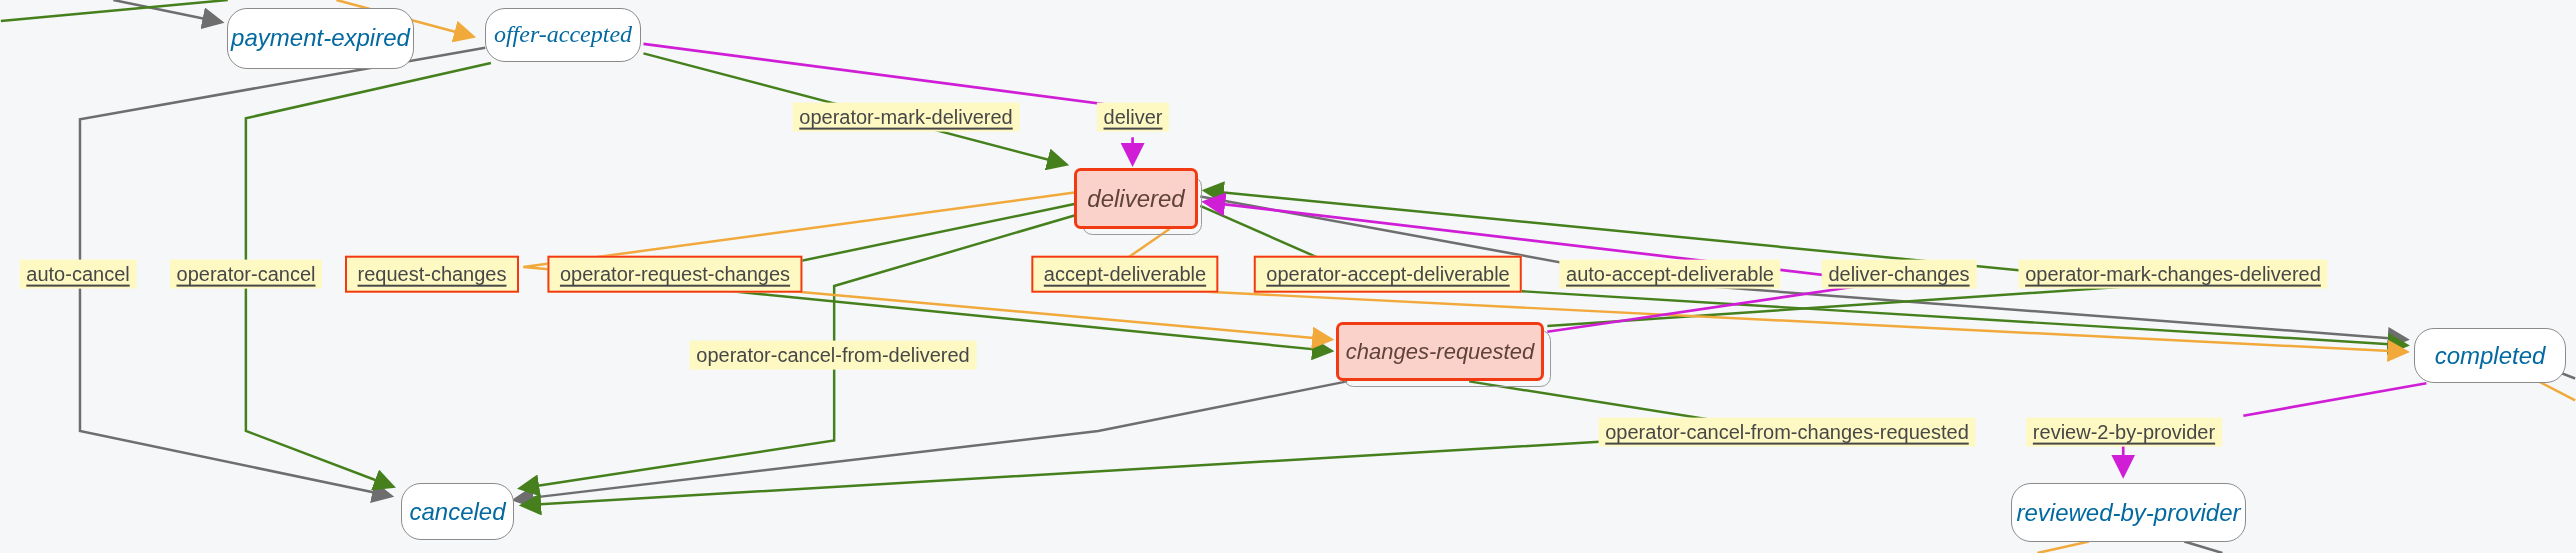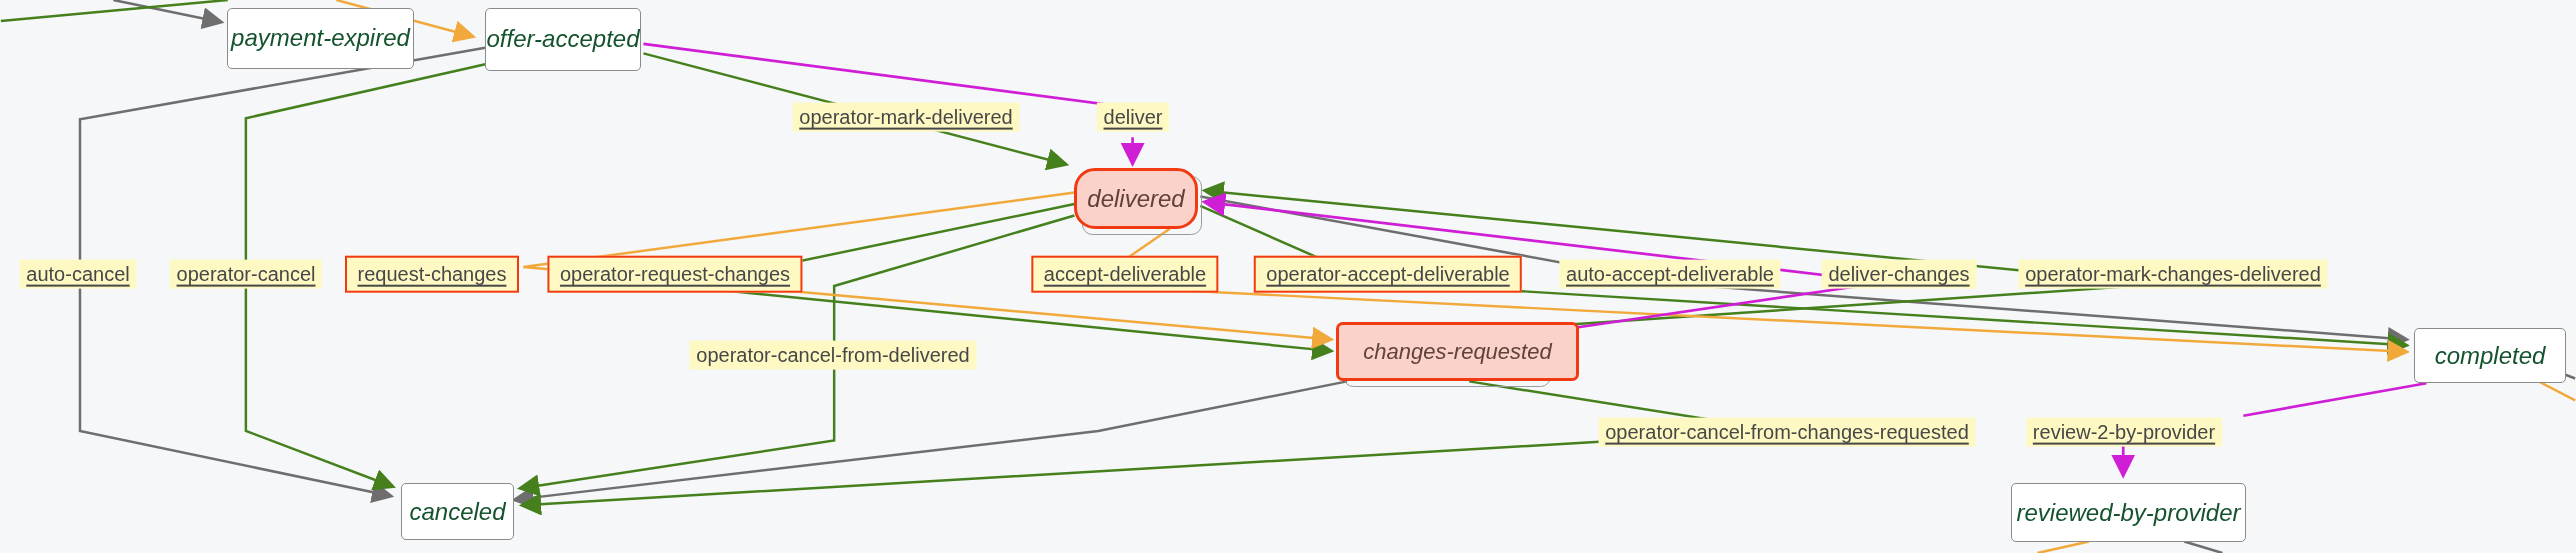--- a/index.html
+++ b/index.html
@@ -11,24 +11,24 @@
     font-family:"Liberation Sans", sans-serif;
   }
   #edges{position:absolute;left:0;top:0;z-index:1;}
 
   
   .node{
     position:absolute;z-index:4;
     display:flex;align-items:center;justify-content:center;
     background:#ffffff;
     border:1.9px solid #8b8b8b;
-    border-radius:5px;
+    border-radius:20px;
     font-style:italic;
     font-size:24px;
-    color:#14532d;
+    color:#0369a1;
     white-space:nowrap;
     box-sizing:border-box;
   }
   .node.hl{
     background:#fbd2ca;
     border:3.8px solid #f23a12;
     border-radius:6.7px;
     color:#5f423c;
   }
   .ghost{
@@ -130,21 +130,21 @@
   <div class="elabel u" style="left:1899px;top:274px;">deliver-changes</div>
   <div class="elabel u" style="left:2173px;top:274px;">operator-mark-changes-delivered</div>
   <div class="elabel" style="left:833px;top:355px;">operator-cancel-from-delivered</div>
   <div class="elabel u" style="left:1787px;top:432px;">operator-cancel-from-changes-requested</div>
   <div class="elabel u" style="left:2124px;top:432px;">review-2-by-provider</div>
 
   <div class="ghost" style="left:1082px;top:176px;width:120px;height:59px;"></div>
   <div class="ghost" style="left:1343px;top:330px;width:208px;height:57px;"></div>
 
   <div class="node" style="left:227px;top:7.6px;width:187px;height:61px;">payment-expired</div>
-  <div class="node" style="left:485px;top:7.6px;width:156px;height:63px;">offer-accepted</div>
-  <div class="node hl" style="left:1074px;top:168px;width:124px;height:61px;border-radius:21px;">delivered</div>
-  <div class="node hl" style="left:1336px;top:322px;width:243px;height:59px;font-size:22px;">changes-requested</div>
+  <div class="node" style="left:485px;top:7.6px;width:156px;height:54px;font-family:Liberation Serif, serif;">offer-accepted</div>
+  <div class="node hl" style="left:1074px;top:168px;width:124px;height:61px;">delivered</div>
+  <div class="node hl" style="left:1336px;top:322px;width:208px;height:59px;font-size:22px;">changes-requested</div>
   <div class="node" style="left:401px;top:483px;width:113px;height:57px;">canceled</div>
   <div class="node" style="left:2414px;top:328px;width:152px;height:55px;">completed</div>
   <div class="node" style="left:2011px;top:483px;width:235px;height:59px;">reviewed-by-provider</div>
 
 </div>
 
 
 </body></html>

